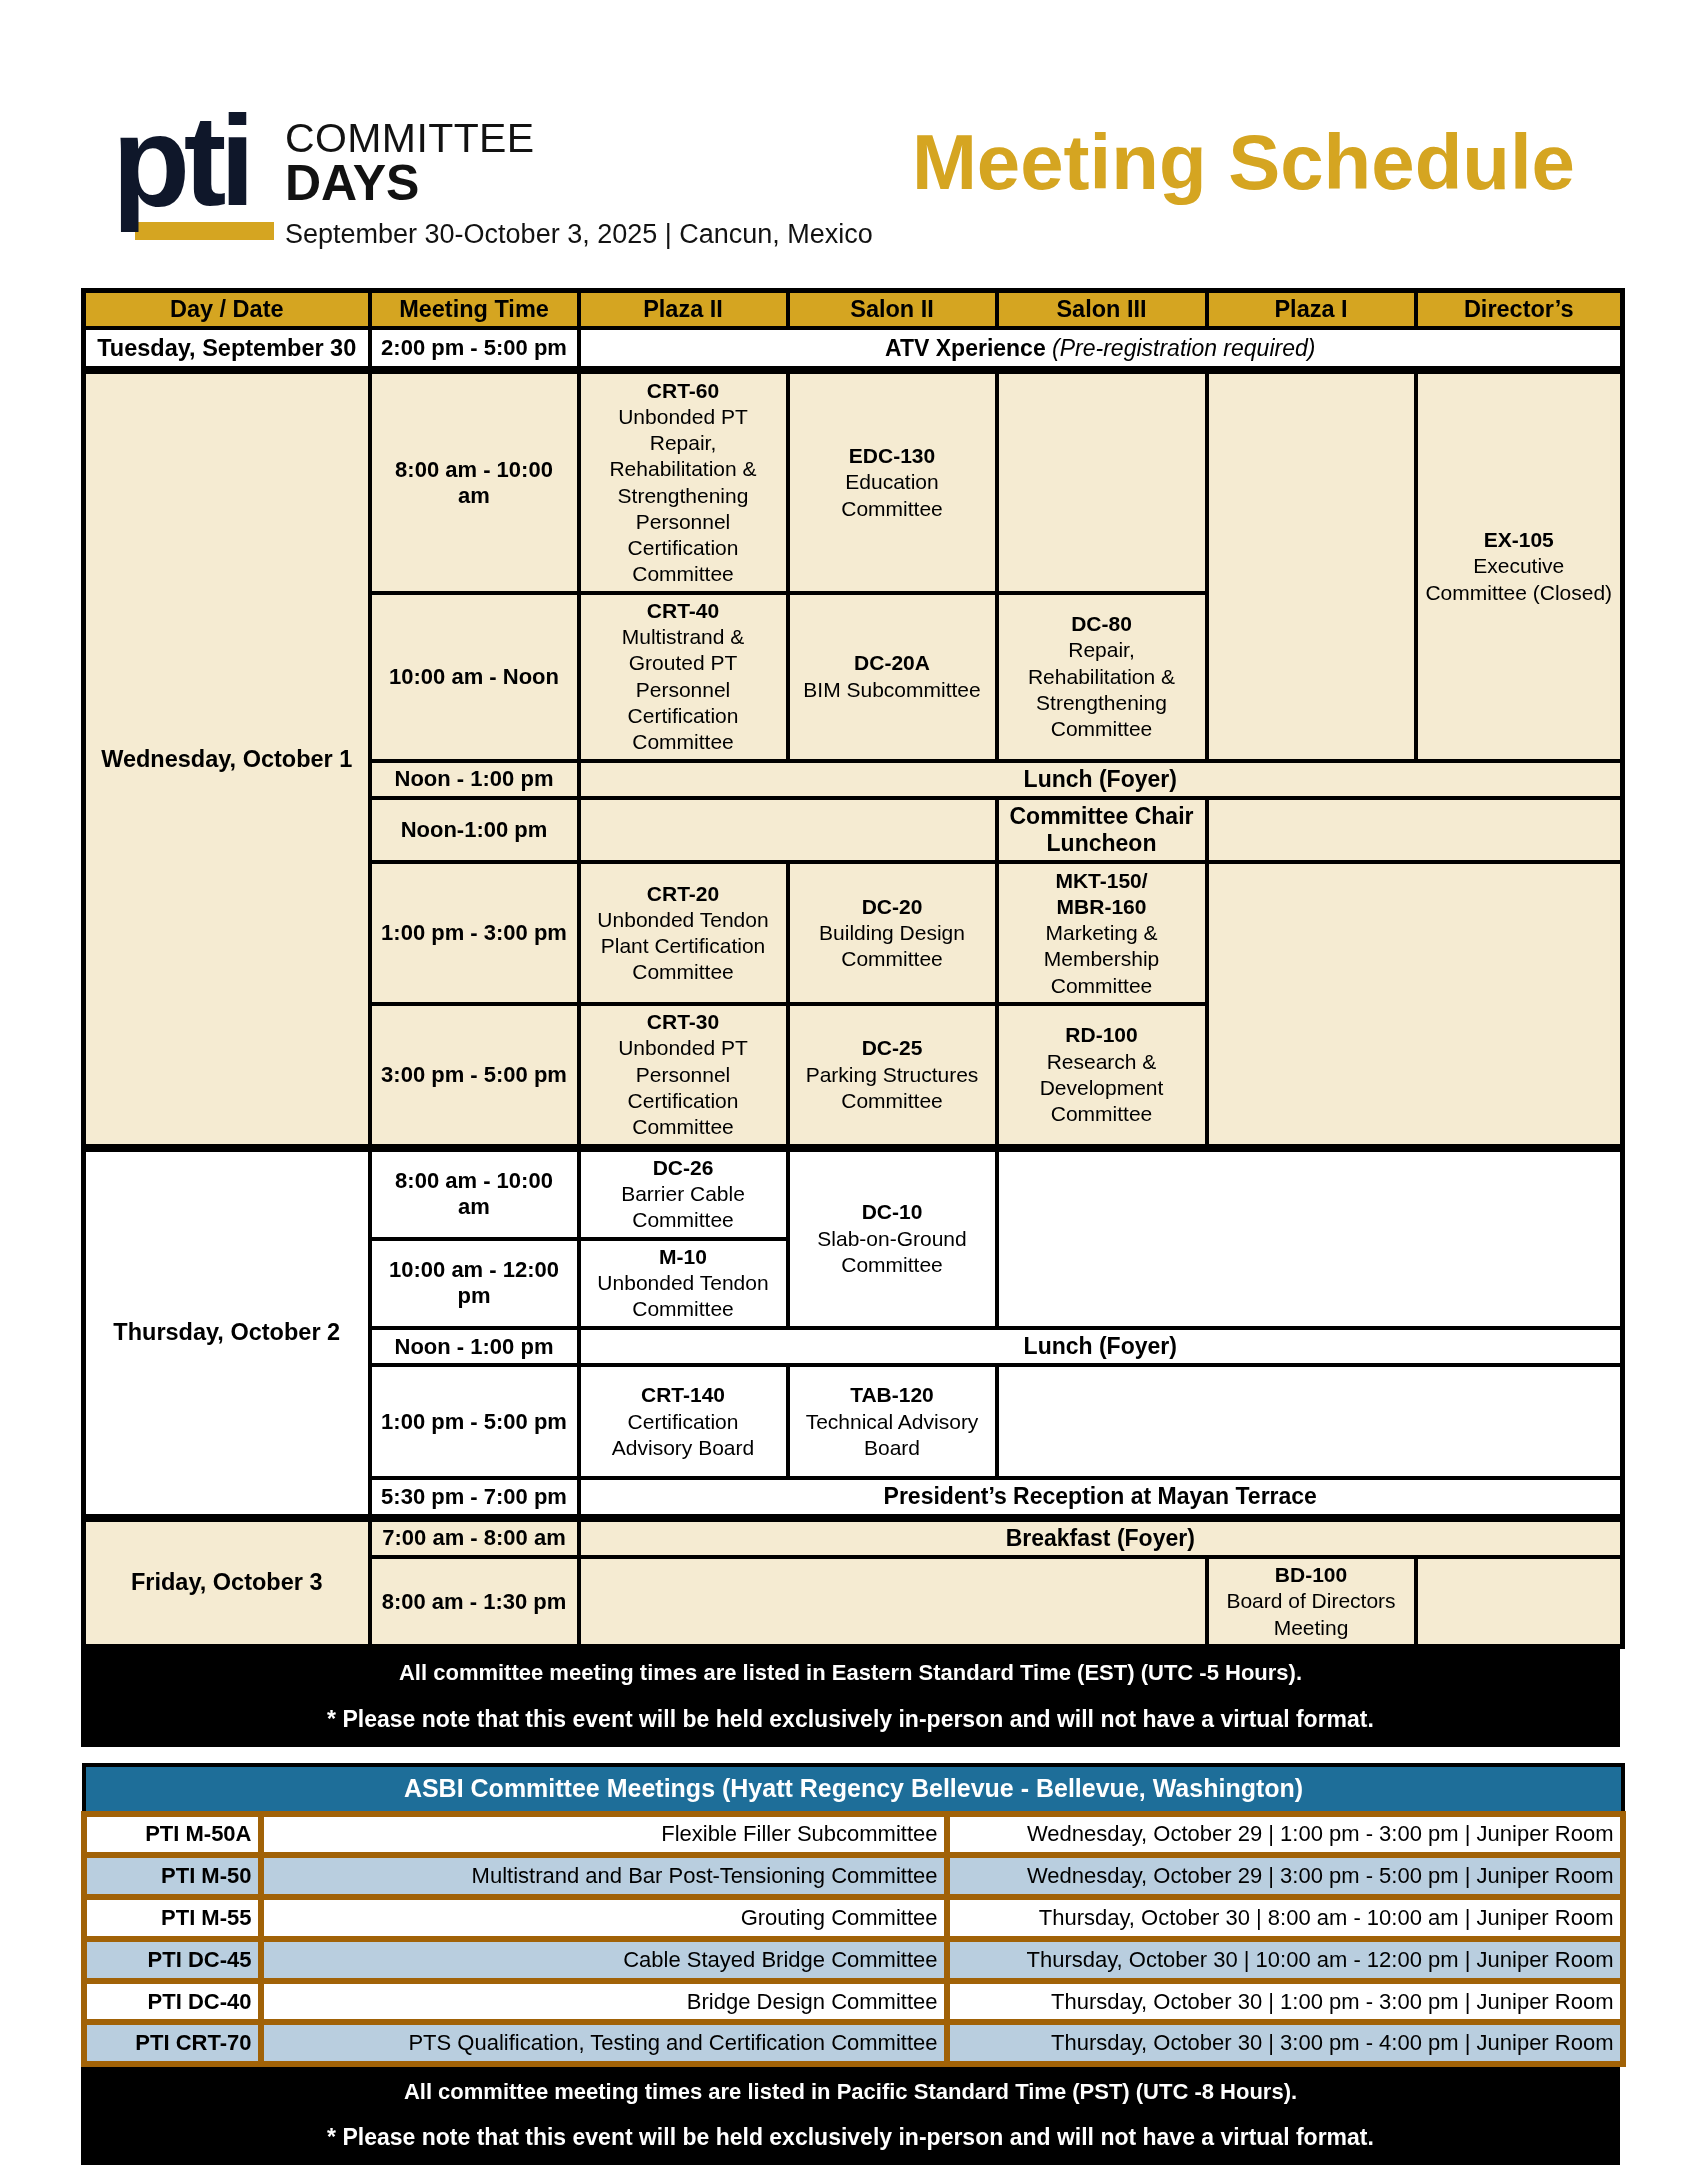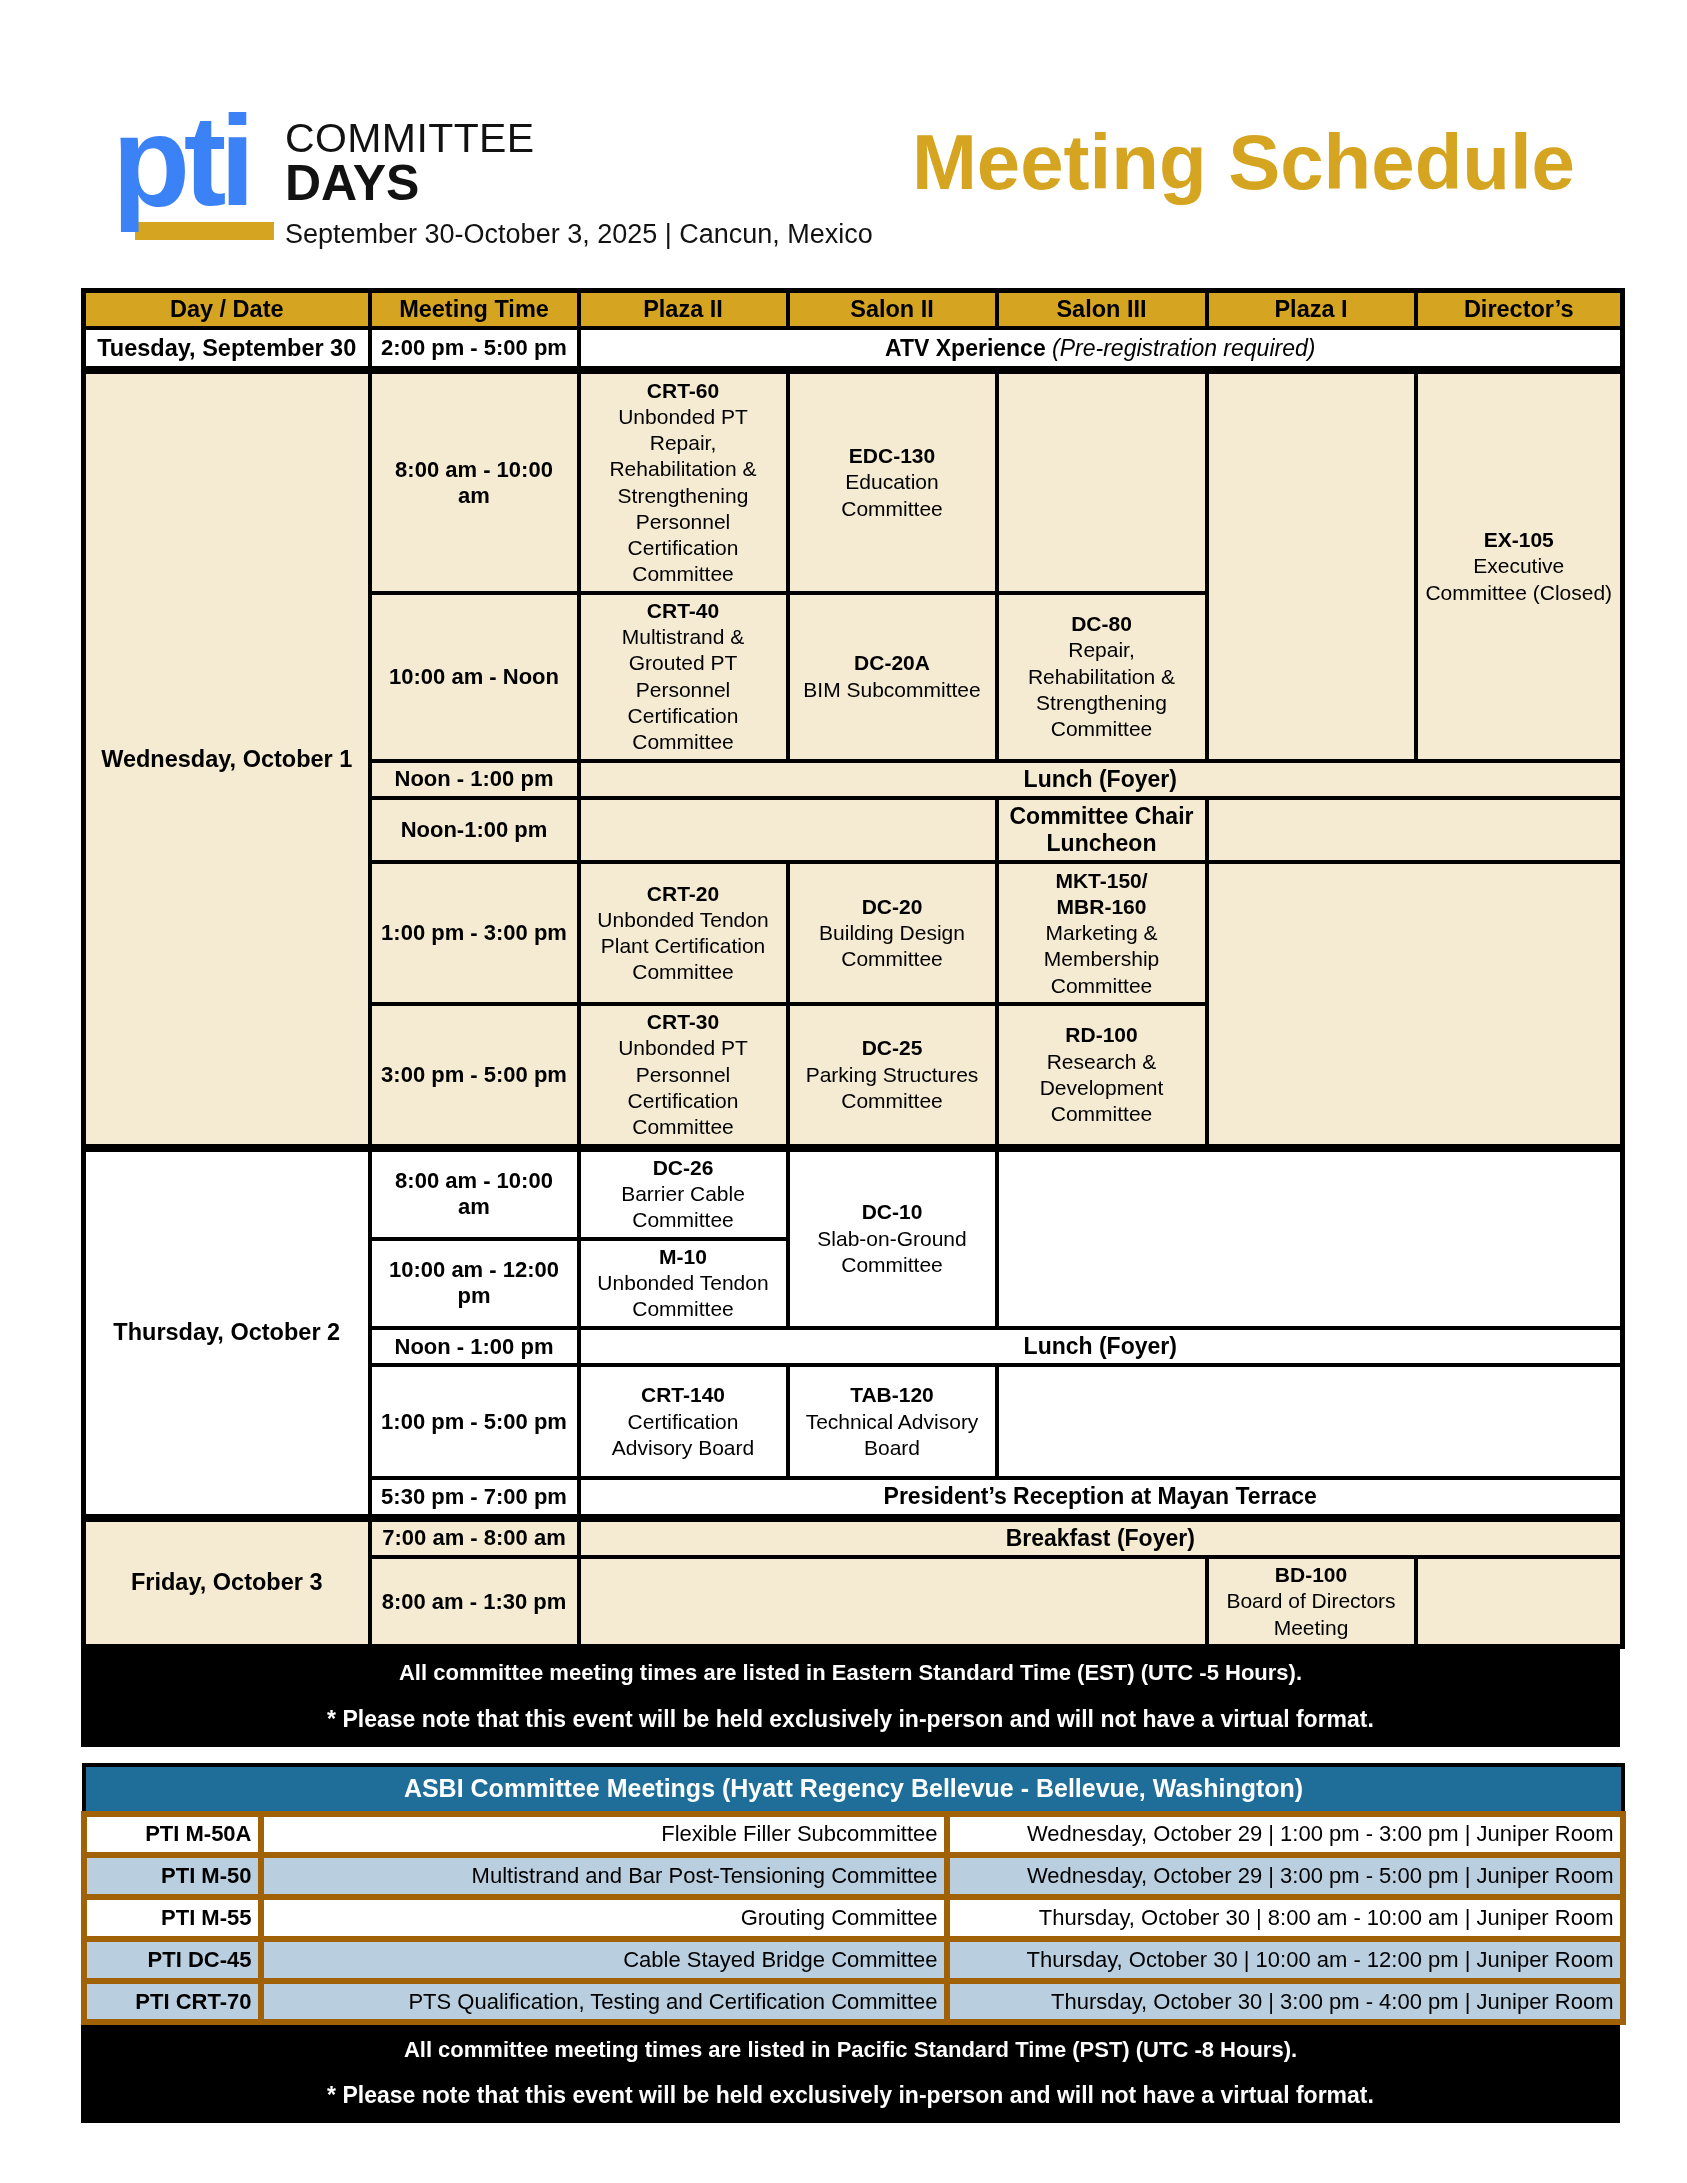--- a/index.html
+++ b/index.html
@@ -10,21 +10,21 @@
     font-family: "Liberation Sans", sans-serif;
     color: #000;
   }
   .page { position: relative; width: 1687px; min-height: 2183px; background: #fff; }
 
   
   .page-header { position: relative; height: 288px; }
   .logo { position: absolute; left: 112px; top: 104px; width: 162px; }
   .logo-text {
     font-size: 128px; font-weight: bold; line-height: 113px;
-    color: #3b82f6; letter-spacing: -6.5px;
+    color: #0f172a; letter-spacing: -6.5px;
   }
   .logo-bar { height: 18px; background: #D5A521; width: 139px; margin: 4.9px 0 0 23px; }
   .brand { position: absolute; left: 285px; top: 118px; }
   .brand-line1 { font-size: 41px; line-height: 41px; color: #121212; letter-spacing: 0.4px; }
   .brand-line2 { font-size: 50px; line-height: 49px; font-weight: bold; color: #121212; }
   .brand-subtitle { font-size: 27px; margin-top: 11.3px; color: #121212; }
   .page-title {
     position: absolute; right: 112px; top: 123px; margin: 0;
     font-size: 78px; font-weight: bold; color: #D5A521; line-height: 1;
   }
@@ -304,20 +304,25 @@
       <tr class="aodd" style="height:40px">
         <td class="acode">PTI M-55</td>
         <td class="aname">Grouting Committee</td>
         <td class="awhen">Thursday, October 30 | 8:00 am - 10:00 am | Juniper Room</td>
       </tr>
       <tr class="aeven" style="height:40px">
         <td class="acode">PTI DC-45</td>
         <td class="aname">Cable Stayed Bridge Committee</td>
         <td class="awhen">Thursday, October 30 | 10:00 am - 12:00 pm | Juniper Room</td>
       </tr>
+      <tr class="aodd" style="height:40px">
+        <td class="acode">PTI DC-40</td>
+        <td class="aname">Bridge Design Committee</td>
+        <td class="awhen">Thursday, October 30 | 1:00 pm - 3:00 pm | Juniper Room</td>
+      </tr>
       <tr class="aeven" style="height:40px">
         <td class="acode">PTI CRT-70</td>
         <td class="aname">PTS Qualification, Testing and Certification Committee</td>
         <td class="awhen">Thursday, October 30 | 3:00 pm - 4:00 pm | Juniper Room</td>
       </tr>
     </tbody>
   </table>
 
   <div class="note-black">All committee meeting times are listed in Pacific Standard Time (PST) (UTC -8 Hours).</div>
   <div class="note-red">* Please note that this event will be held exclusively in-person and will not have a virtual format.</div>

